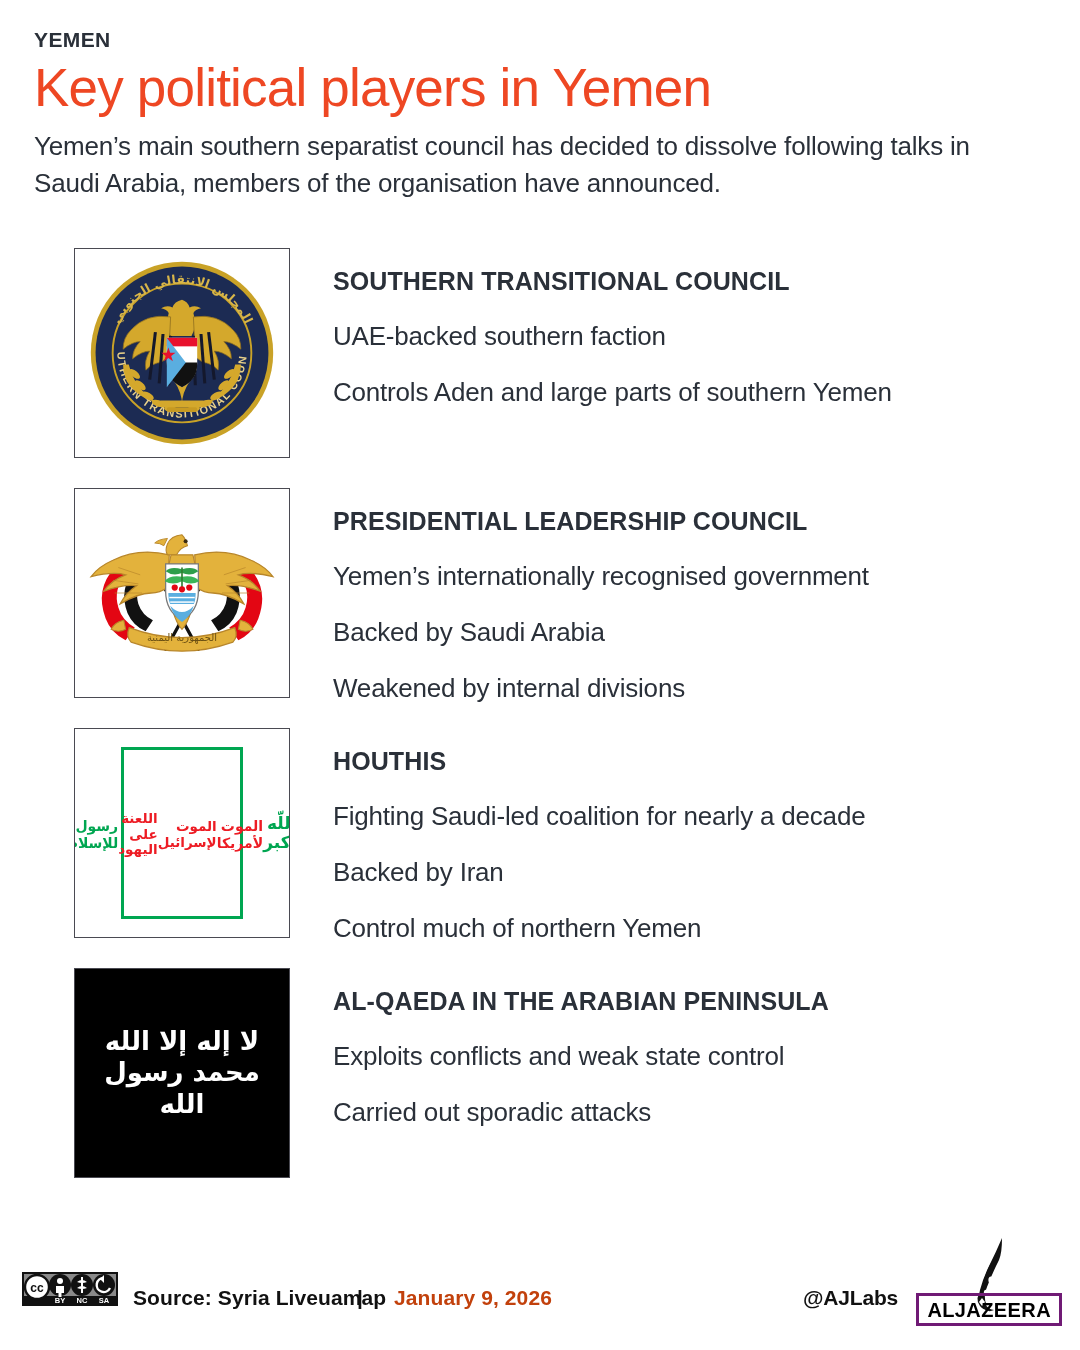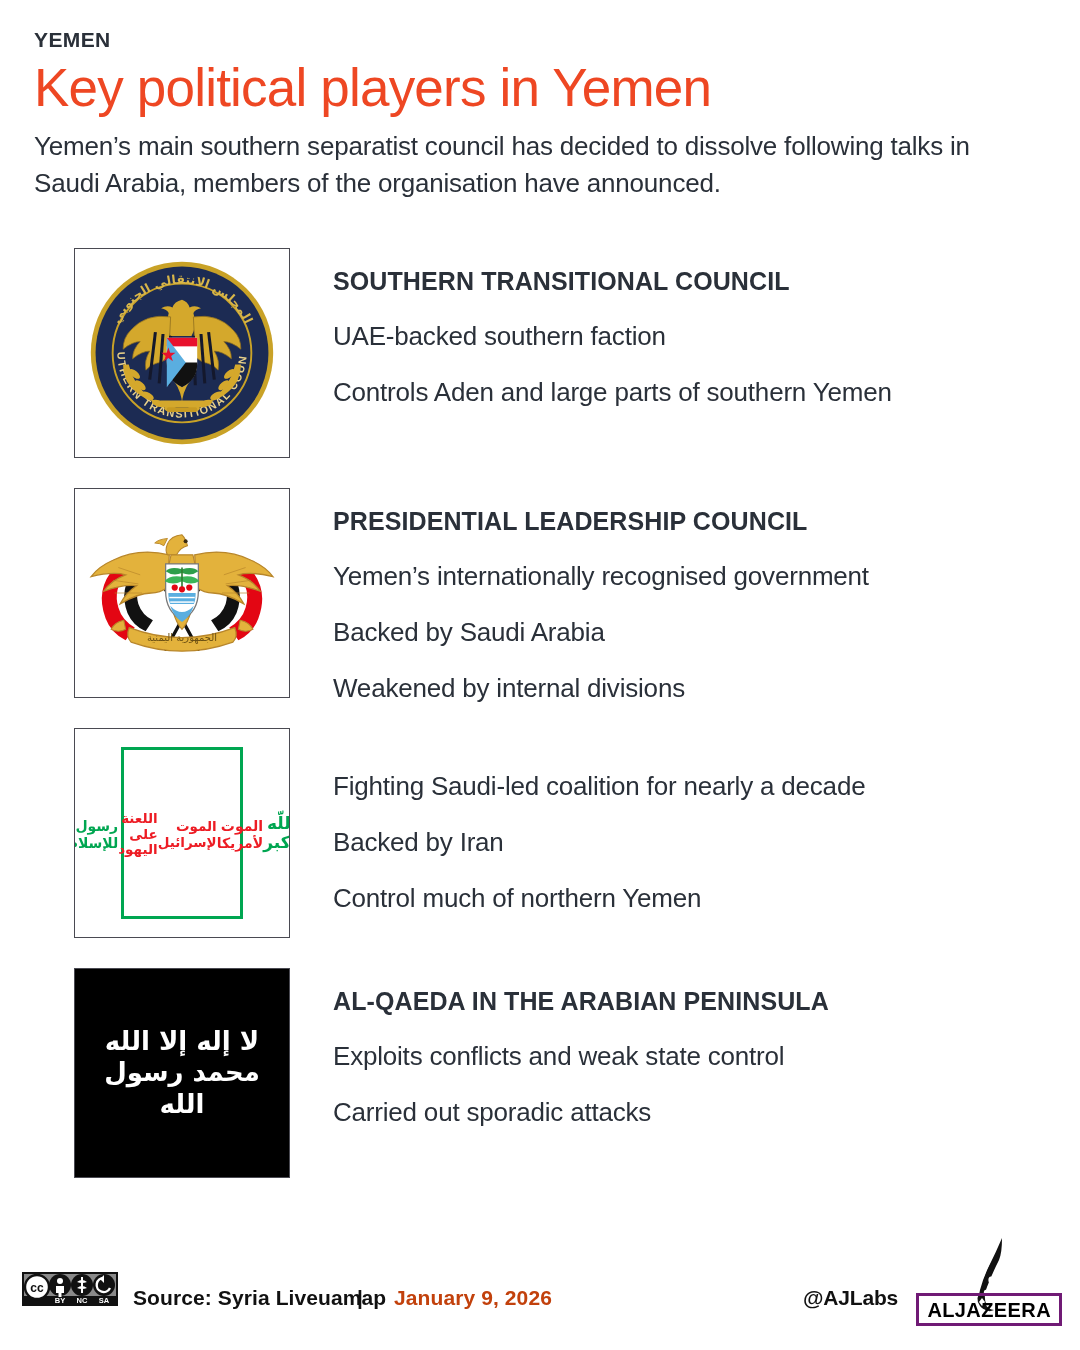--- a/index.html
+++ b/index.html
@@ -233,20 +233,21 @@
                     display:flex;flex-direction:row;justify-content:center;align-items:center;
                     padding:6px 4px;direction:rtl;">
           <div style="font-family:'DejaVu Sans',sans-serif;font-weight:bold;font-size:17px;line-height:1.14;color:#00a651;">اللّه أكبر</div>
           <div style="font-family:'DejaVu Sans',sans-serif;font-weight:bold;font-size:14px;line-height:1.16;color:#ed1c24;margin-top:3px;">الموت لأمريكا</div>
           <div style="font-family:'DejaVu Sans',sans-serif;font-weight:bold;font-size:13.5px;line-height:1.16;color:#ed1c24;margin-top:3px;">الموت لإسرائيل</div>
           <div style="font-family:'DejaVu Sans',sans-serif;font-weight:bold;font-size:13.5px;line-height:1.16;color:#ed1c24;margin-top:3px;">اللعنة على اليهود</div>
           <div style="font-family:'DejaVu Sans',sans-serif;font-weight:bold;font-size:14px;line-height:1.16;color:#00a651;margin-top:3px;">رسول للإسلام</div>
         </div>
       </div>
       <div class="entry-text">
+        <div class="entry-title">HOUTHIS</div>
         <div class="entry-line">Fighting Saudi-led coalition for nearly a decade</div>
         <div class="entry-line">Backed by Iran</div>
         <div class="entry-line">Control much of northern Yemen</div>
       </div>
     </div>
 
     <div class="entry">
       <div class="logo-box flush" style="background:#000;">
         <div style="width:100%;height:100%;background:#000;display:flex;align-items:center;justify-content:center;">
           <div style="font-family:'DejaVu Sans',sans-serif;font-weight:bold;font-size:26px;color:#ffffff;

